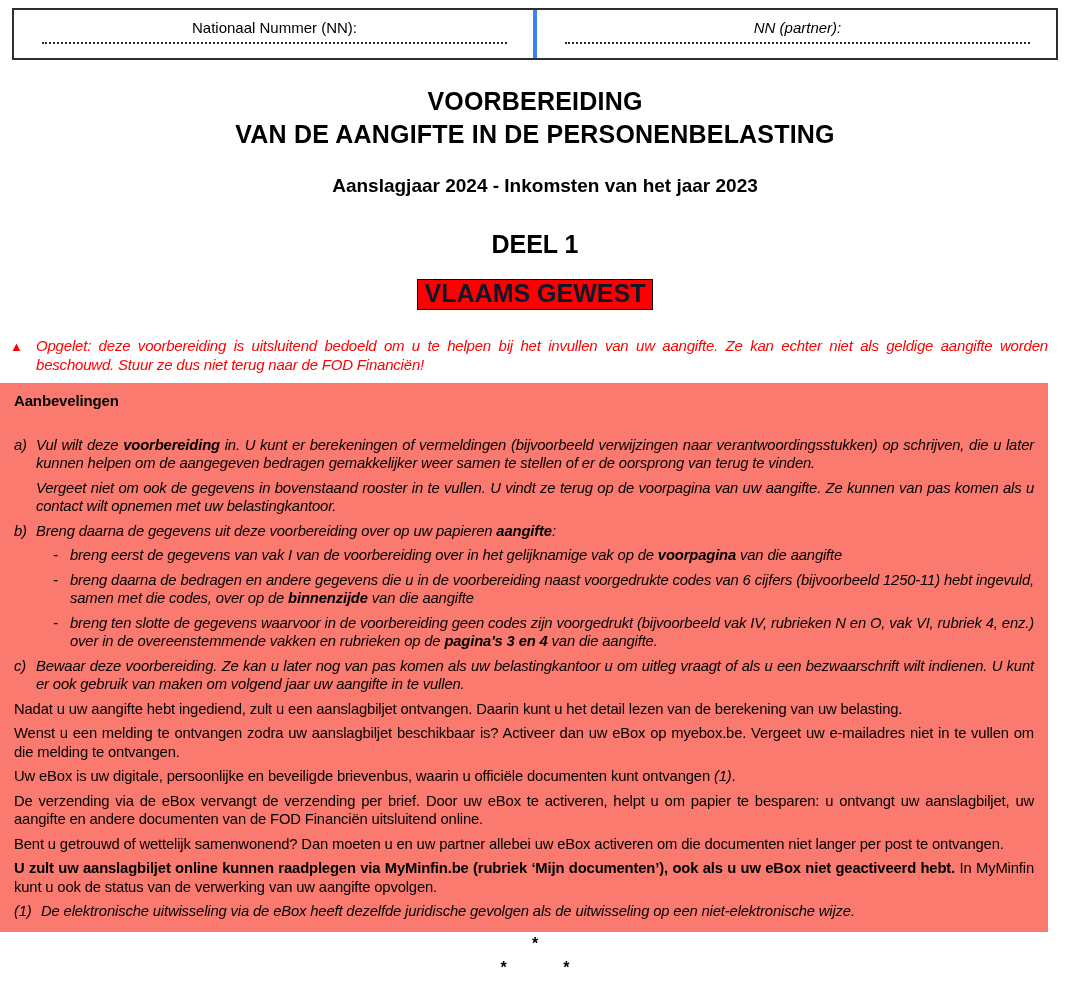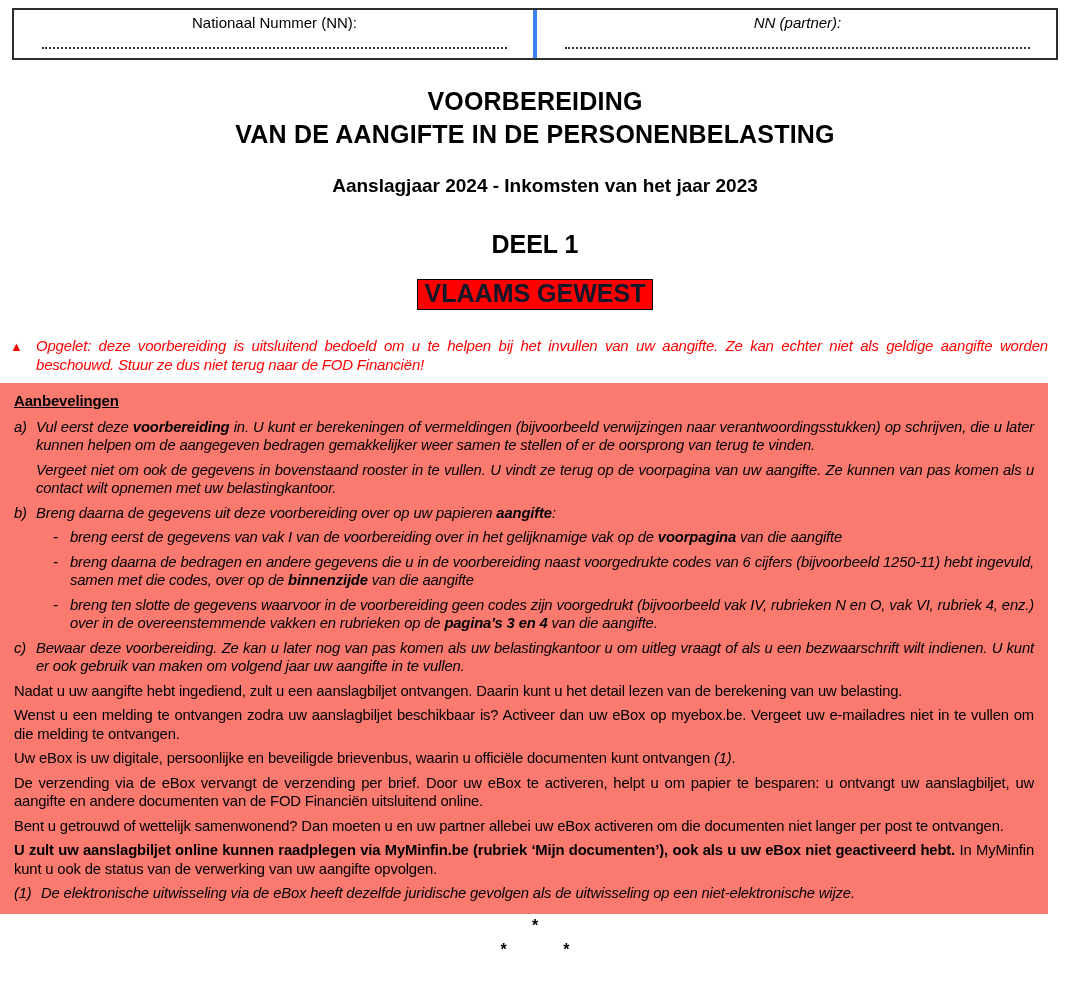--- a/index.html
+++ b/index.html
@@ -8,21 +8,21 @@
     font-family:"Liberation Sans", sans-serif; color:#000;
   }
 
   
   .nn-box {
     margin:8px 12px 0 12px; height:52px; box-sizing:border-box;
     border:2px solid #2e2e2e; display:flex;
   }
   .nn-cell {
     flex:1; display:flex; flex-direction:column;
-    justify-content:space-between; padding:4px 16px 9px 18px; box-sizing:border-box;
+    justify-content:center; padding:4px 16px 9px 18px; box-sizing:border-box;
   }
   .nn-cell + .nn-cell { border-left:4px solid #3b82f6;font-style:italic; }
   .nn-label { text-align:center; font-size:15px; }
   .dotted-line { border-bottom:2px dotted #2a2a2a; height:6px; margin:0 10px; }
 
   
   .main-title {
     margin-top:25px; text-align:center; font-weight:bold;
     font-size:25px; line-height:33px; letter-spacing:0.2px;
   }
@@ -40,21 +40,21 @@
     font-style:italic; font-size:15px; line-height:18.5px; letter-spacing:-0.2px;
   }
   .warning-icon { flex:none; width:26px; font-style:normal; font-size:13px; padding-top:1px; }
   .warning-text { flex:1; text-align:justify; }
 
   
   .panel {
     margin:9px 22px 0 0; background:#FA7A70; box-sizing:border-box;
     padding:9px 14px 11px 14px; font-size:14.8px; line-height:18.5px; letter-spacing:-0.15px;
   }
-  .panel-title { font-weight:bold; font-size:15px; margin-bottom:7px;text-decoration:underline; }
+  .panel-title { font-weight:bold; font-size:15px; margin-bottom:25px; }
   .lettered { display:flex; font-style:italic; }
   .marker { flex:none; width:22px; }
   .lettered-body { flex:1; }
   .para { margin:0 0 6px 0; text-align:justify; }
   .dash-item { display:flex; margin-left:17px; }
   .dash-marker { flex:none; width:17px; }
   .dash-body { flex:1; }
   .plain { font-style:normal; }
   .footnote { display:flex; font-style:italic; margin-top:3px; }
   .fn-marker { flex:none; width:27px; }
@@ -93,21 +93,21 @@
   <span class="warning-icon">▲</span>
   <span class="warning-text">Opgelet: deze voorbereiding is uitsluitend bedoeld om u te helpen bij het invullen van uw aangifte. Ze kan echter niet als geldige aangifte worden beschouwd. Stuur ze dus niet terug naar de FOD Financiën!</span>
 </div>
 
 <div class="panel">
   <div class="panel-title">Aanbevelingen</div>
 
   <div class="lettered">
     <span class="marker">a)</span>
     <div class="lettered-body">
-      <div class="para"><span>Vul eerst deze </span><span style="font-weight: bold;">voorbereiding</span><span> in. U kunt er berekeningen of vermeldingen (bijvoorbeeld verwijzingen naar verantwoordingsstukken) op schrijven, die u later kunnen helpen om de aangegeven bedragen gemakkelijker weer samen te stellen of er de oorsprong van terug te vinden.</span></div>
+      <div class="para"><span>Vul wilt deze </span><span style="font-weight: bold;">voorbereiding</span><span> in. U kunt er berekeningen of vermeldingen (bijvoorbeeld verwijzingen naar verantwoordingsstukken) op schrijven, die u later kunnen helpen om de aangegeven bedragen gemakkelijker weer samen te stellen of er de oorsprong van terug te vinden.</span></div>
       <div class="para">Vergeet niet om ook de gegevens in bovenstaand rooster in te vullen. U vindt ze terug op de voorpagina van uw aangifte. Ze kunnen van pas komen als u contact wilt opnemen met uw belastingkantoor.</div>
     </div>
   </div>
 
   <div class="lettered">
     <span class="marker">b)</span>
     <div class="lettered-body">
       <div class="para"><span>Breng daarna de gegevens uit deze voorbereiding over op uw papieren </span><span style="font-weight: bold;">aangifte</span><span>:</span></div>
       <div class="dash-item">
         <span class="dash-marker">-</span>

